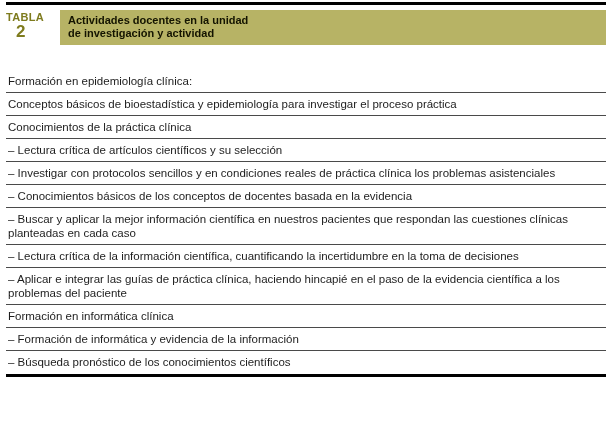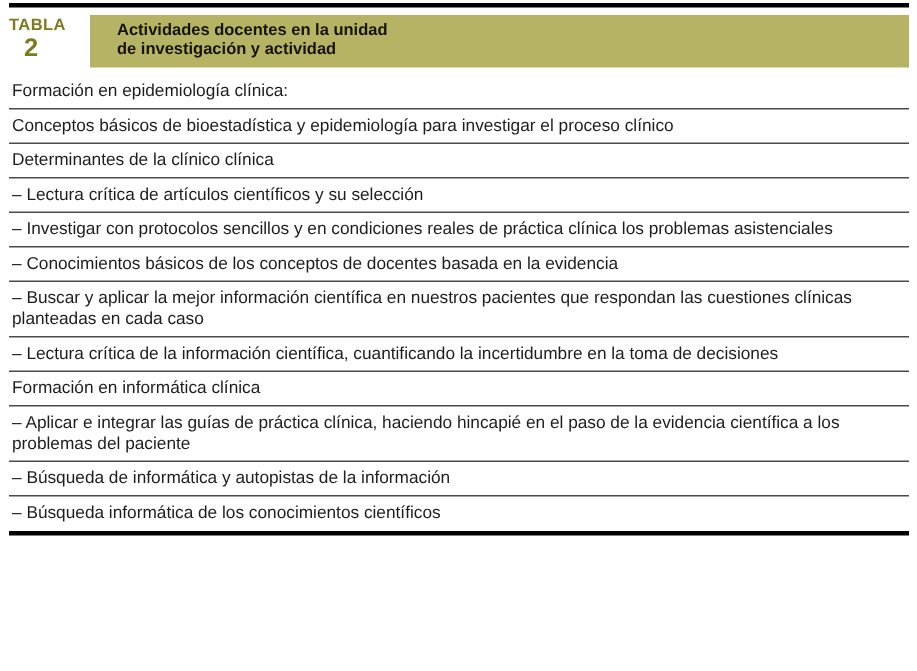--- a/index.html
+++ b/index.html
@@ -41,35 +41,35 @@
   .tabla-number {
     font-weight: bold;
     font-size: 17px;
     color: #7e7b1e;
     line-height: 18px;
     padding-left: 10px;
   }
   .title-bar {
     flex: 1;
     background: #b7b365;
-    padding: 4px 18px 5px;
+    padding: 4px 8px 5px;
     display: flex;
     flex-direction: column;
     justify-content: center;
     min-height: 32px;
     box-sizing: border-box;
   }
   .title-line {
     font-weight: bold;
     font-size: 11px;
     line-height: 13px;
     color: #141400;
   }
   .rows {
-    margin-top: 5px;
+    margin-top: 25px;
   }
   .row {
     border-bottom: 1px solid #4a4a4a;
     padding: 4px 2px;
     font-size: 11.5px;
     line-height: 14px;
     color: #1d1d1d;
   }
   .row:last-child {
     border-bottom: none;
@@ -93,28 +93,28 @@
       <div class="tabla-number">2</div>
     </div>
     <div class="title-bar">
       <div class="title-line">Actividades docentes en la unidad</div>
       <div class="title-line">de investigación y actividad</div>
     </div>
   </div>
 
   <div class="rows">
     <div class="row">Formación en epidemiología clínica:</div>
-    <div class="row">Conceptos básicos de bioestadística y epidemiología para investigar el proceso clínico</div>
-    <div class="row">Determinantes de la clínico clínica</div>
+    <div class="row">Conceptos básicos de bioestadística y epidemiología para investigar el proceso práctica</div>
+    <div class="row">Conocimientos de la práctica clínica</div>
     <div class="row">– Lectura crítica de artículos científicos y su selección</div>
     <div class="row">– Investigar con protocolos sencillos y en condiciones reales de práctica clínica los problemas asistenciales</div>
     <div class="row">– Conocimientos básicos de los conceptos de docentes basada en la evidencia</div>
     <div class="row">– Buscar y aplicar la mejor información científica en nuestros pacientes que respondan las cuestiones clínicas planteadas en cada caso</div>
     <div class="row">– Lectura crítica de la información científica, cuantificando la incertidumbre en la toma de decisiones</div>
+    <div class="row">– Aplicar e integrar las guías de práctica clínica, haciendo hincapié en el paso de la evidencia científica a los problemas del paciente</div>
     <div class="row">Formación en informática clínica</div>
-    <div class="row">– Aplicar e integrar las guías de práctica clínica, haciendo hincapié en el paso de la evidencia científica a los problemas del paciente</div>
-    <div class="row">– Búsqueda de informática y autopistas de la información</div>
-    <div class="row">– Búsqueda informática de los conocimientos científicos</div>
+    <div class="row">– Formación de informática y evidencia de la información</div>
+    <div class="row">– Búsqueda pronóstico de los conocimientos científicos</div>
   </div>
 
   <div class="bottom-rule"></div>
 
 </div>
 
 </body></html>

